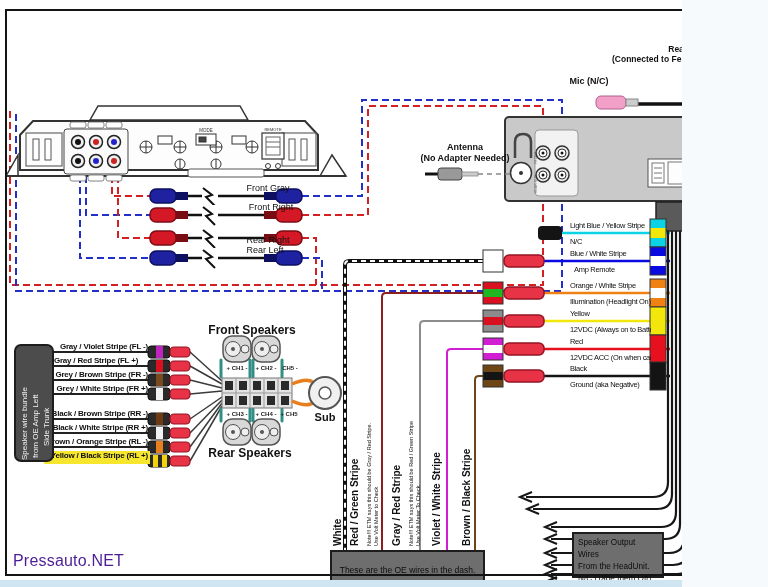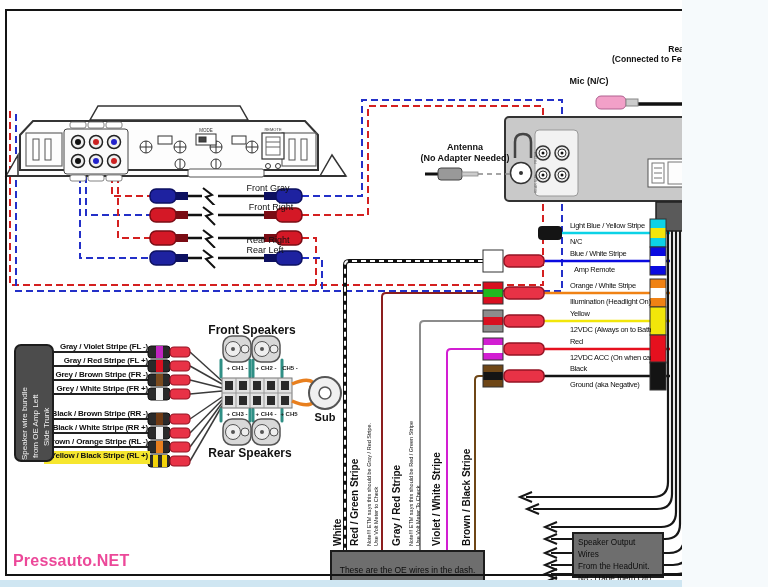--- a/index.html
+++ b/index.html
@@ -17,21 +17,21 @@
   .vnote{position:absolute;transform-origin:0 0;transform:rotate(-90deg);white-space:nowrap;
       font-size:5.5px;font-weight:400;line-height:6.5px;color:#101010;}
   .chan{position:absolute;font-size:6px;font-weight:700;text-align:center;white-space:nowrap;color:#222;}
   .graybox{position:absolute;background:#6e6e6e;border:2px solid #1d1d1d;box-sizing:border-box;}
   .btxt{font-size:8.5px;color:#0d0d0d;}
   #bundle-box{position:absolute;left:14px;top:344px;width:40px;height:118px;background:#4c4c4c;
       border:2px solid #1d1d1d;border-radius:7px;box-sizing:border-box;}
   .bvt{position:absolute;transform-origin:0 0;transform:rotate(-90deg);white-space:nowrap;
       font-size:8px;color:#f2f2f2;}
   #hl-row8-bg{position:absolute;left:44px;top:451px;width:106px;height:13px;background:#f6e62e;}
-  #watermark{position:absolute;left:13px;top:552px;font-size:16px;font-weight:700;color:#ec4899;letter-spacing:0.2px;}
+  #watermark{position:absolute;left:13px;top:552px;font-size:16px;font-weight:400;color:#4c1d95;letter-spacing:0.2px;}
   #frame{position:absolute;left:5px;top:9px;width:752px;height:567px;border:2px solid #141414;box-sizing:border-box;}
   #bottom-strip{position:absolute;left:0;top:580px;width:768px;height:7px;background:#cfe6f2;}
 </style>
 </head>
 <body>
 
 <div id="stage">
 
 <svg id="wiresvg" width="768" height="587" viewBox="0 0 768 587">
 
@@ -427,21 +427,21 @@
 <div class="hl" style="top:297px;">Illumination (Headlight On)</div>
 <div class="hl" style="top:309px;">Yellow</div>
 <div class="hl" style="top:325px;">12VDC (Always on to Battery)</div>
 <div class="hl" style="top:337px;">Red</div>
 <div class="hl" style="top:353px;">12VDC ACC (On when car On)</div>
 <div class="hl" style="top:364px;">Black</div>
 <div class="hl" style="top:380px;">Ground (aka Negative)</div>
 
 <div id="hl-row8-bg"></div>
 <div class="bw" style="top:342px;">Gray / Violet Stripe (FL -)</div>
-<div class="bw" style="top:356px;">Gray / Red Stripe (FL +)</div>
+<div class="bw" style="top:356px;text-align:center;">Gray / Red Stripe (FL +)</div>
 <div class="bw" style="top:370px;">Grey / Brown Stripe (FR -)</div>
 <div class="bw" style="top:384px;">Grey / White Stripe (FR +)</div>
 <div class="bw" style="top:409px;">Black / Brown Stripe (RR -)</div>
 <div class="bw" style="top:423px;">Black / White Stripe (RR +)</div>
 <div class="bw" style="top:437px;">Brown / Orange Stripe (RL -)</div>
 <div class="bw" style="top:451px;">Yellow / Black Stripe (RL +)</div>
 
 <div id="bundle-box">
   <span class="bvt" style="left:4px;top:114px;">Speaker wire bundle</span>
   <span class="bvt" style="left:15px;top:112px;">from OE Amp Left</span>

